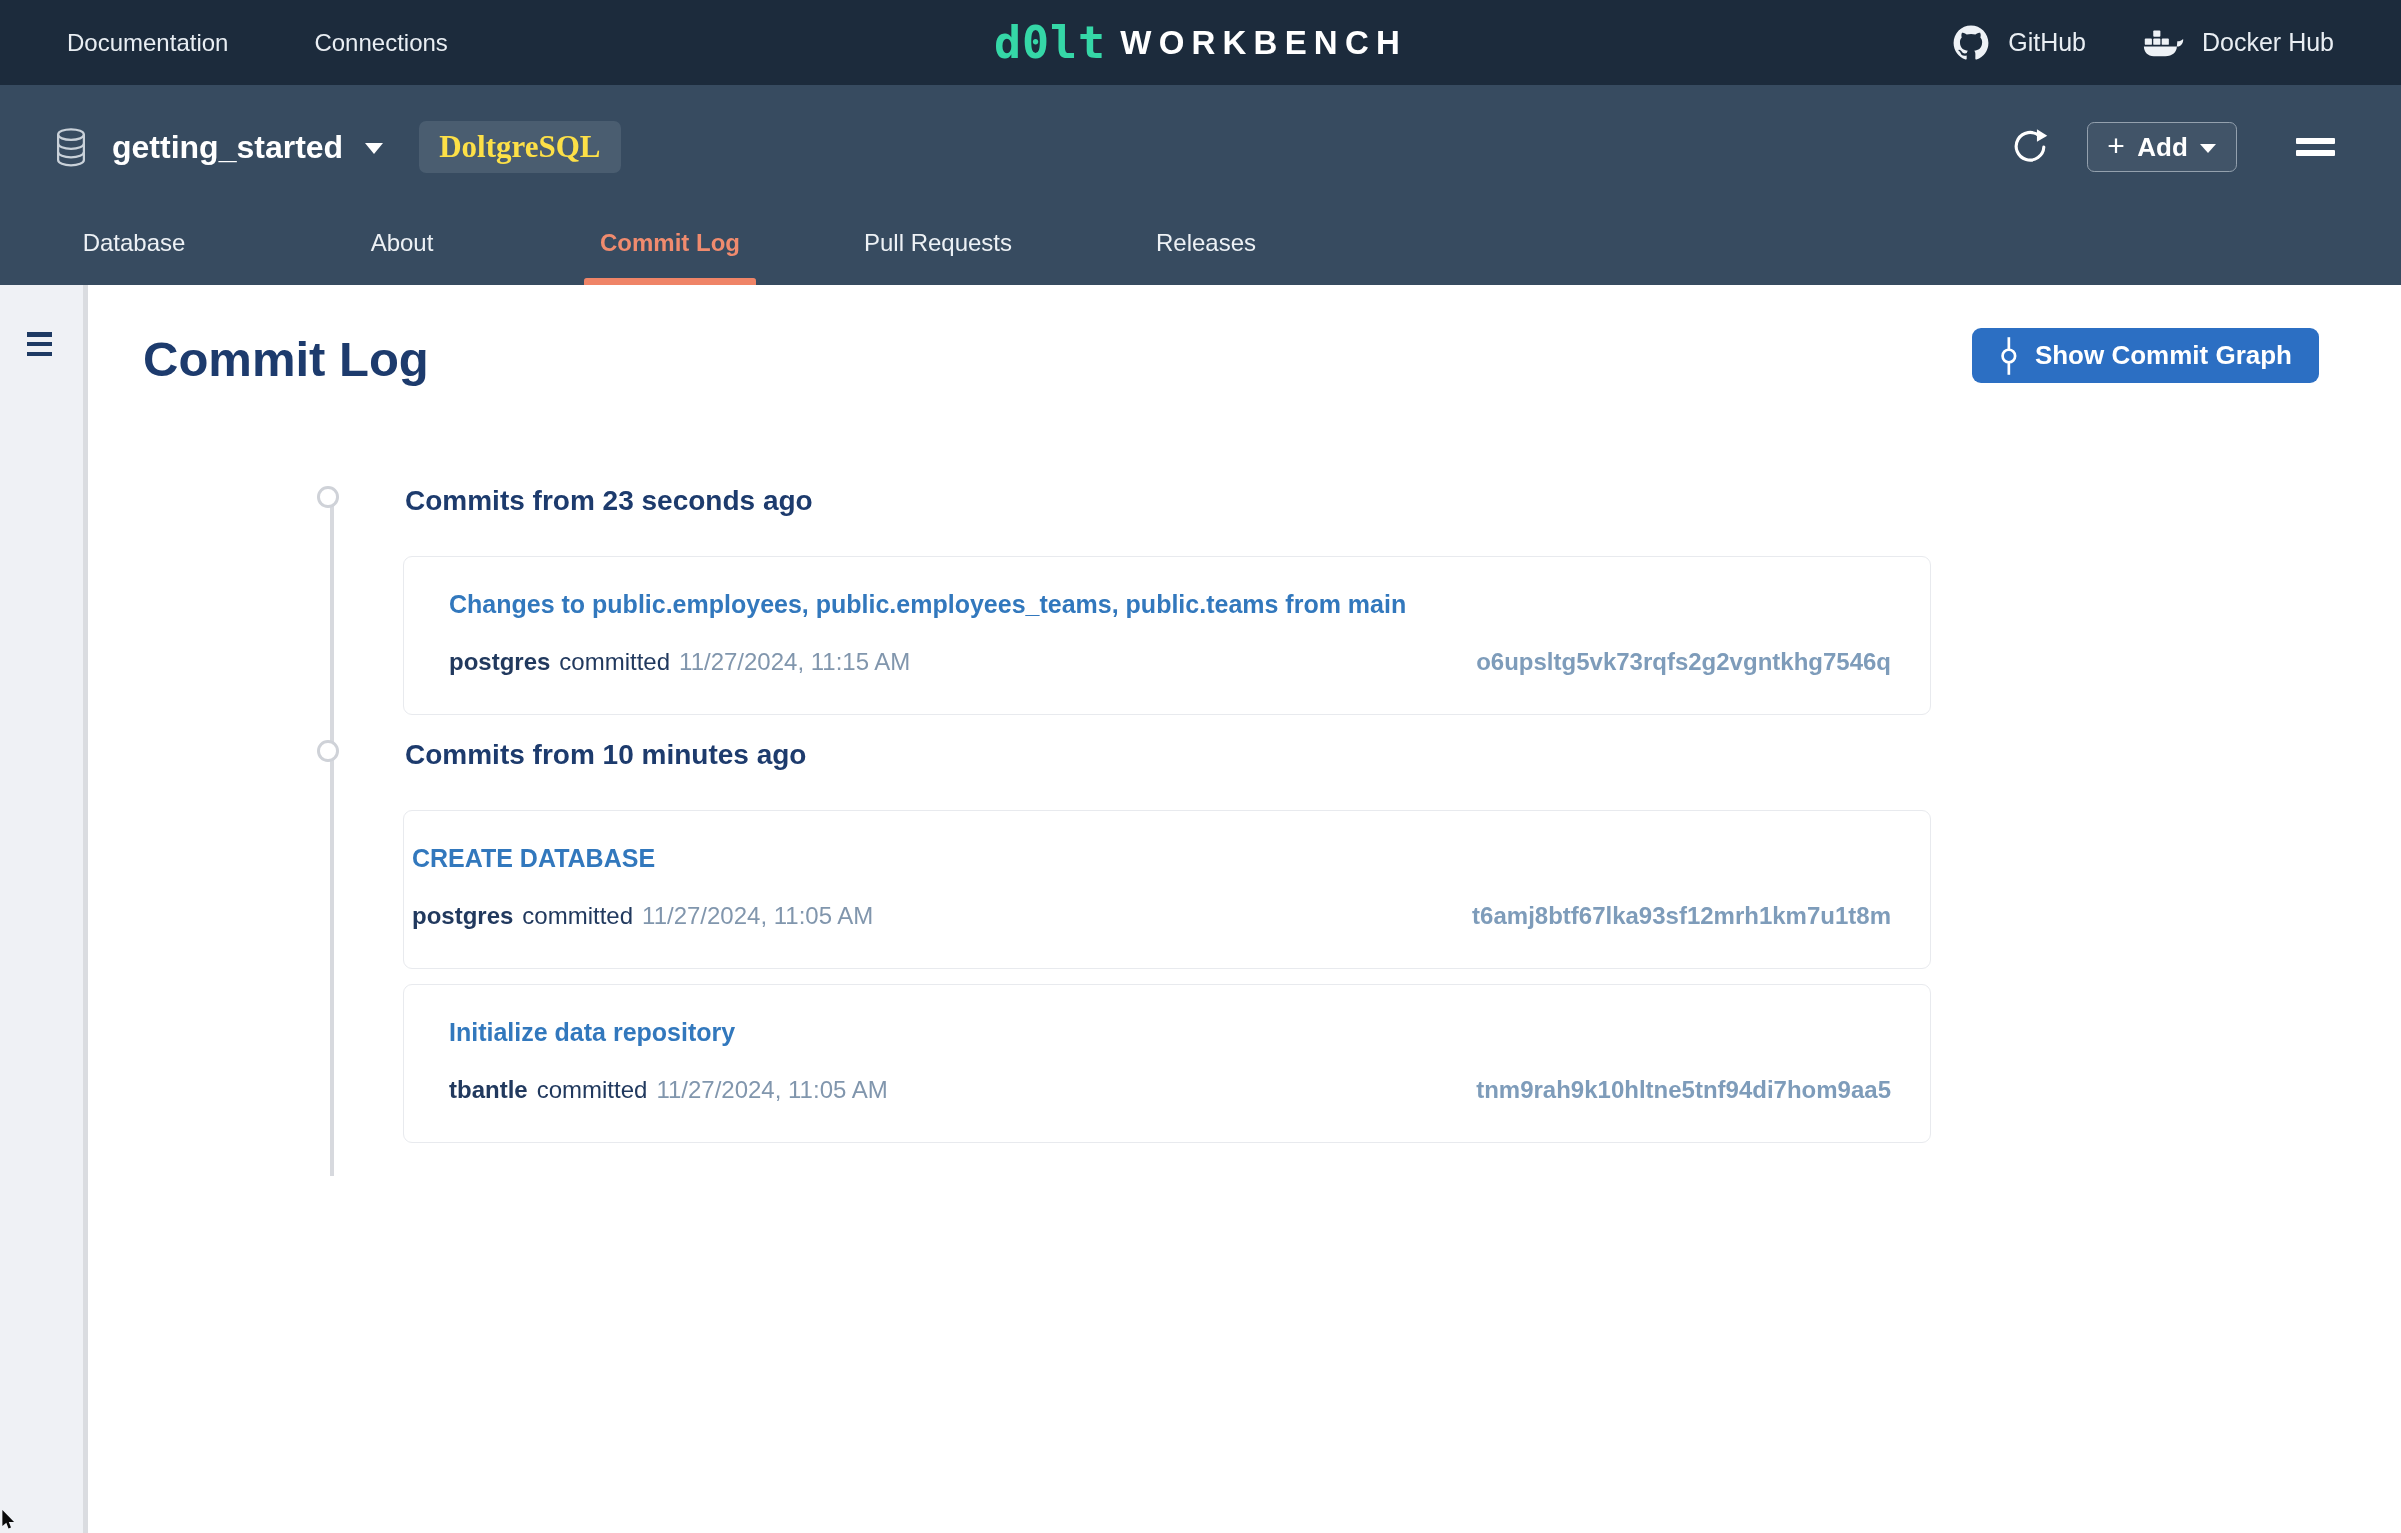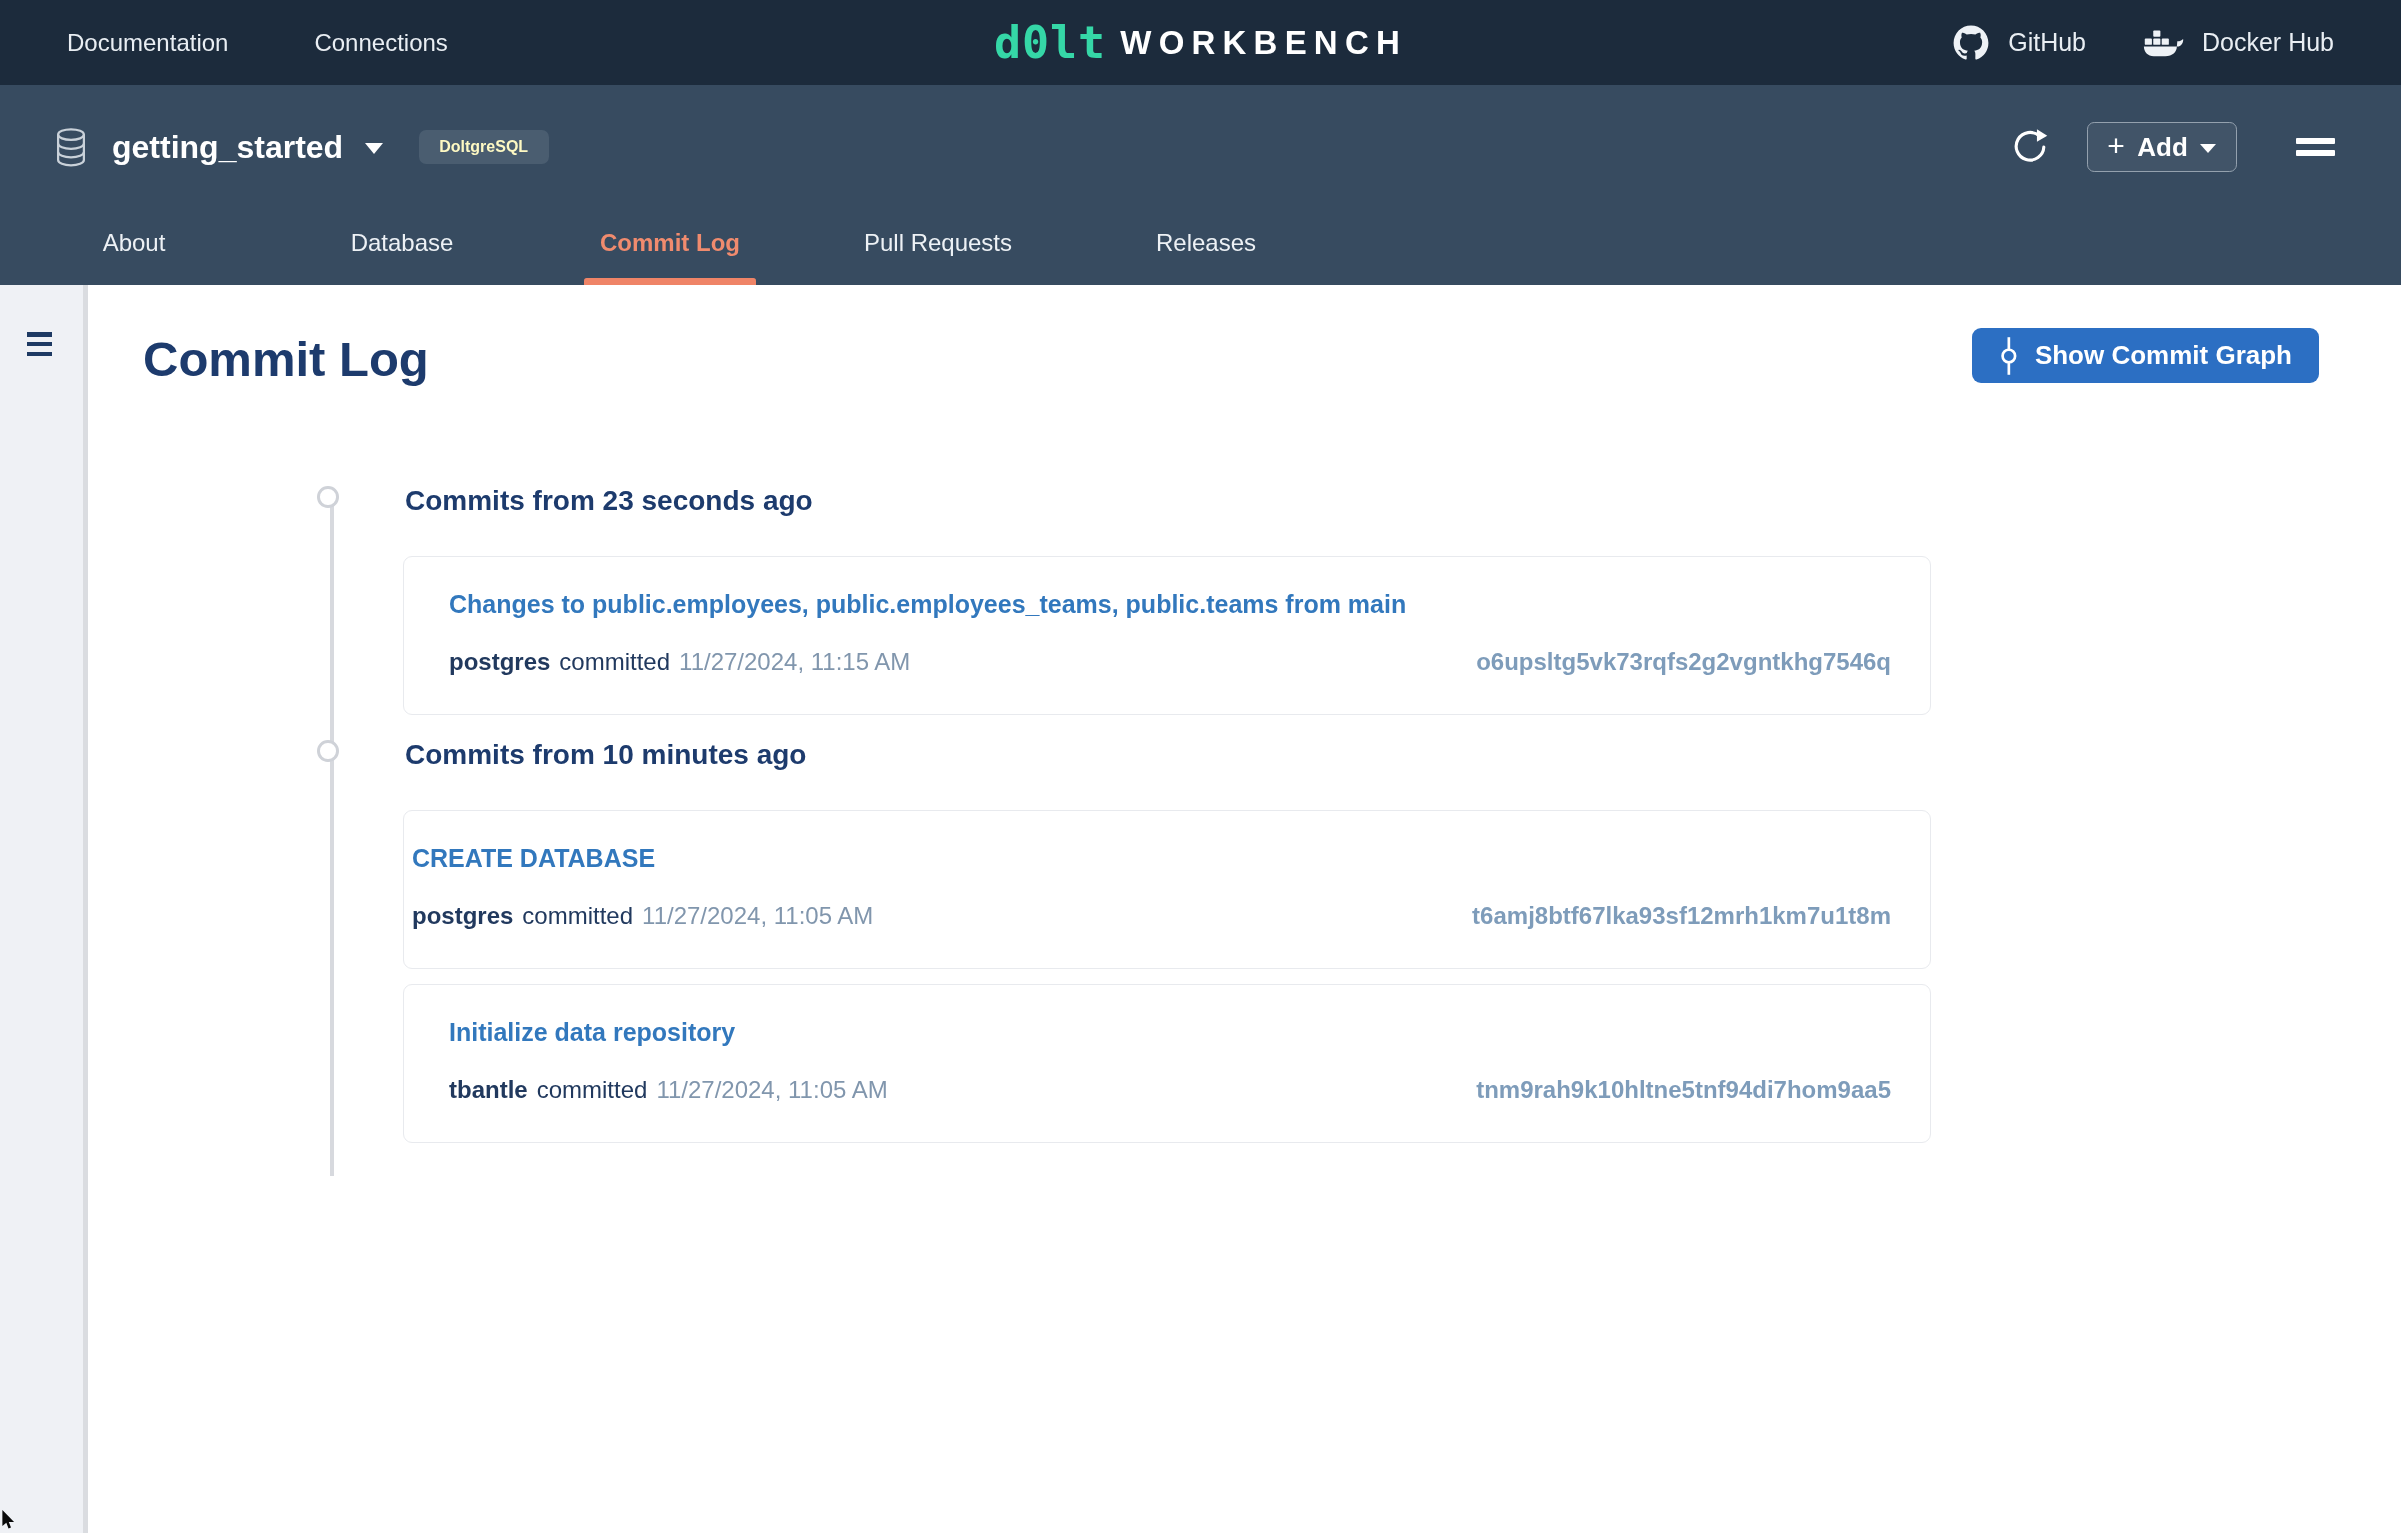--- a/index.html
+++ b/index.html
@@ -30,21 +30,21 @@
   
   .subheader { background:#374b60; color:#eef2f6; }
   .crumb-row { height:115px; padding-top:9px; display:flex; align-items:center; position:relative; }
   .db-icon { margin-left:55px; display:flex; }
   .db-selector { display:flex; align-items:center; cursor:pointer; }
   .db-name { font-size:32px; font-weight:600; color:#ffffff; margin-left:25px; }
   .caret-down { width:0; height:0; border-left:9.8px solid transparent;
                 border-right:9.8px solid transparent; border-top:11.6px solid #ffffff;
                 margin-left:21.5px; margin-top:3.6px; }
   .badge { margin-left:36px; background:#4a5d70; border-radius:7.2px;
-           padding:8px 20.6px; font-size:16px; font-weight:600; color:#fef9c3; }
+           padding:8px 20.6px; font-size:31px; font-weight:600; color:#fde047;font-family:Liberation Serif, serif; }
   .crumb-right { margin-left:auto; margin-right:66px; display:flex; align-items:center; }
   .refresh-btn { background:none; border:none; padding:0; cursor:pointer; display:flex; }
   .add-btn { margin-left:38px; height:50px; padding:0 19.7px; border:1.8px solid #94a1ae;
              border-radius:7.2px; background:#415468; color:#ffffff; font-size:26px;
              font-weight:600; display:flex; align-items:center; gap:12.5px; cursor:pointer;
              font-family:inherit; }
   .add-plus { font-size:30px; font-weight:400; line-height:1; margin-top:-2.7px; }
   .caret-down-sm { width:0; height:0; border-left:8px solid transparent;
                    border-right:8px solid transparent; border-top:9.8px solid #ffffff;
                    margin-top:2.7px; }
@@ -174,24 +174,24 @@
       <button class="menu-btn">
         <span>
           <span class="bar"></span><span class="bar" style="display:block;"></span><span class="bar" style="display:block;"></span>
         </span>
       </button>
     </div>
   </div>
 
   <div class="tabs-row">
     <div class="tab">
+      <span>Database</span>
+    </div>
+    <div class="tab">
       <span>About</span>
-    </div>
-    <div class="tab">
-      <span>Database</span>
     </div>
     <div class="tab active">
       <span>Commit Log</span>
       <span class="tab-underline"></span>
     </div>
     <div class="tab">
       <span>Pull Requests</span>
     </div>
     <div class="tab">
       <span>Releases</span>

